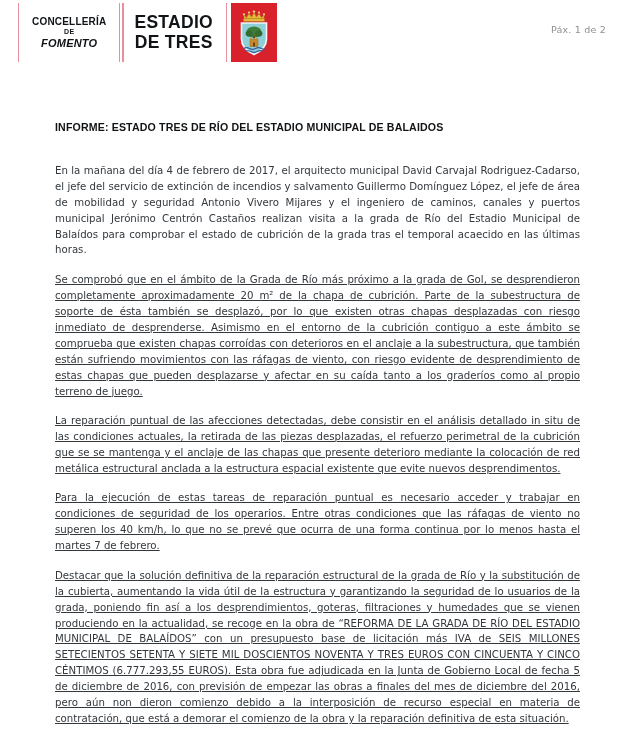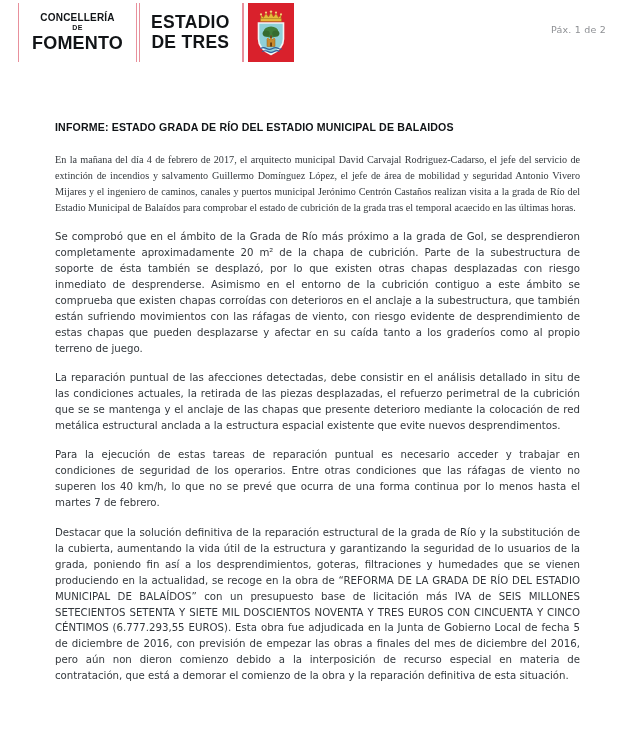--- a/index.html
+++ b/index.html
@@ -57,21 +57,21 @@
   .logo-line {
     font-family: "Liberation Sans", "DejaVu Sans", sans-serif;
     font-weight: bold;
     color: #111417;
     letter-spacing: 0.2px;
     line-height: 1.12;
     white-space: nowrap;
   }
   .conselleria .l1 { font-size: 10px; }
   .conselleria .l2 { font-size: 7px; letter-spacing: 0.4px; margin: 1px 0; }
-  .conselleria .l3 { font-size: 18px; }
+  .conselleria .l3 { font-size: 11px; font-style: italic; }
 
   .concello .l1 { font-size: 17.5px; letter-spacing: 0.3px;}
   .concello .l2 { font-size: 17.5px; letter-spacing: 0.3px;}
 
   
   .crest-box {
     width: 46px;
     height: 59px;
     background: #d9212c;
     display: flex;
@@ -108,22 +108,22 @@
   .para {
     font-size: 10.2px;
     line-height: 15.95px;
     text-align: justify;
     text-justify: inter-word;
     color: #33383d;
     margin: 0;
     padding: 0;
     hyphens: none;
   }
-  .para + .para { margin-top: 13.5px; }
-  #p1 { margin-top: 18px; font-family: Liberation Serif, serif; }
+  .para + .para { margin-top: 13.5px; text-decoration: underline; }
+  #p1 { margin-top: 29px; }
   .para:last-child { margin-bottom: 16px; }
 </style>
 </head>
 <body>
 
 <div class="header">
 
   <div class="logo-row">
 
     <div class="logo-box conselleria">
@@ -173,20 +173,20 @@
         </g>
       </svg>
     </div>
 
   </div>
 
   <div class="page-num">Páx. 1 de 2</div>
 </div>
 
 <div class="doc">
-  <h1 class="doc-title">INFORME: ESTADO GRADA DE RÍO DEL ESTADIO MUNICIPAL DE BALAIDOS</h1>
+  <h1 class="doc-title">INFORME: ESTADO TRES DE RÍO DEL ESTADIO MUNICIPAL DE BALAIDOS</h1>
 
   <p class="para" id="p1">En la mañana del día 4 de febrero de 2017, el arquitecto municipal David Carvajal Rodriguez-Cadarso, el jefe del servicio de extinción de incendios y salvamento Guillermo Domínguez López, el jefe de área de mobilidad y seguridad Antonio Vivero Mijares y el ingeniero de caminos, canales y puertos municipal Jerónimo Centrón Castaños realizan visita a la grada de Río del Estadio Municipal de Balaídos para comprobar el estado de cubrición de la grada tras el temporal acaecido en las últimas horas.</p>
   <p class="para">Se comprobó que en el ámbito de la Grada de Río más próximo a la grada de Gol, se desprendieron completamente aproximadamente 20 m² de la chapa de cubrición. Parte de la subestructura de soporte de ésta también se desplazó, por lo que existen otras chapas desplazadas con riesgo inmediato de desprenderse. Asimismo en el entorno de la cubrición contiguo a este ámbito se comprueba que existen chapas corroídas  con deterioros en el anclaje a la subestructura, que también están sufriendo movimientos con las ráfagas de viento, con riesgo evidente de desprendimiento de estas chapas que pueden desplazarse y afectar en su caída tanto a los graderíos como al propio terreno de juego.</p>
   <p class="para">La reparación puntual de las afecciones detectadas, debe consistir en el análisis detallado in situ de las condiciones actuales, la retirada de las piezas desplazadas, el refuerzo perimetral de la cubrición que se se mantenga y el anclaje de las chapas que presente deterioro mediante la colocación de red metálica estructural anclada a la estructura espacial existente que evite nuevos desprendimentos.</p>
   <p class="para">Para la ejecución de estas tareas de reparación puntual es necesario acceder y trabajar en condiciones de seguridad de los operarios. Entre otras condiciones que las ráfagas de viento no superen los 40 km/h, lo que no se prevé que ocurra de una forma continua por lo menos hasta el martes 7 de febrero.</p>
   <p class="para">Destacar que la solución definitiva de la reparación estructural de la grada de Río y la substitución de la cubierta, aumentando la vida útil de la estructura y garantizando la seguridad de lo usuarios de la grada, poniendo fin así a los desprendimientos, goteras, filtraciones y humedades que se vienen produciendo en la actualidad, se recoge en la obra de “REFORMA DE LA GRADA DE RÍO DEL ESTADIO MUNICIPAL DE BALAÍDOS” con un presupuesto base de licitación más IVA de SEIS MILLONES SETECIENTOS SETENTA Y SIETE MIL DOSCIENTOS NOVENTA Y TRES EUROS CON CINCUENTA Y CINCO CÉNTIMOS (6.777.293,55 EUROS). Esta obra fue adjudicada en la Junta de Gobierno Local de fecha 5 de diciembre de 2016, con previsión de empezar las obras a finales del mes de diciembre del 2016, pero aún non dieron comienzo debido a la interposición de recurso especial en materia de contratación,  que está a demorar el comienzo de la obra y la reparación definitiva de esta situación.</p>
 </div>
 
 </body></html>

